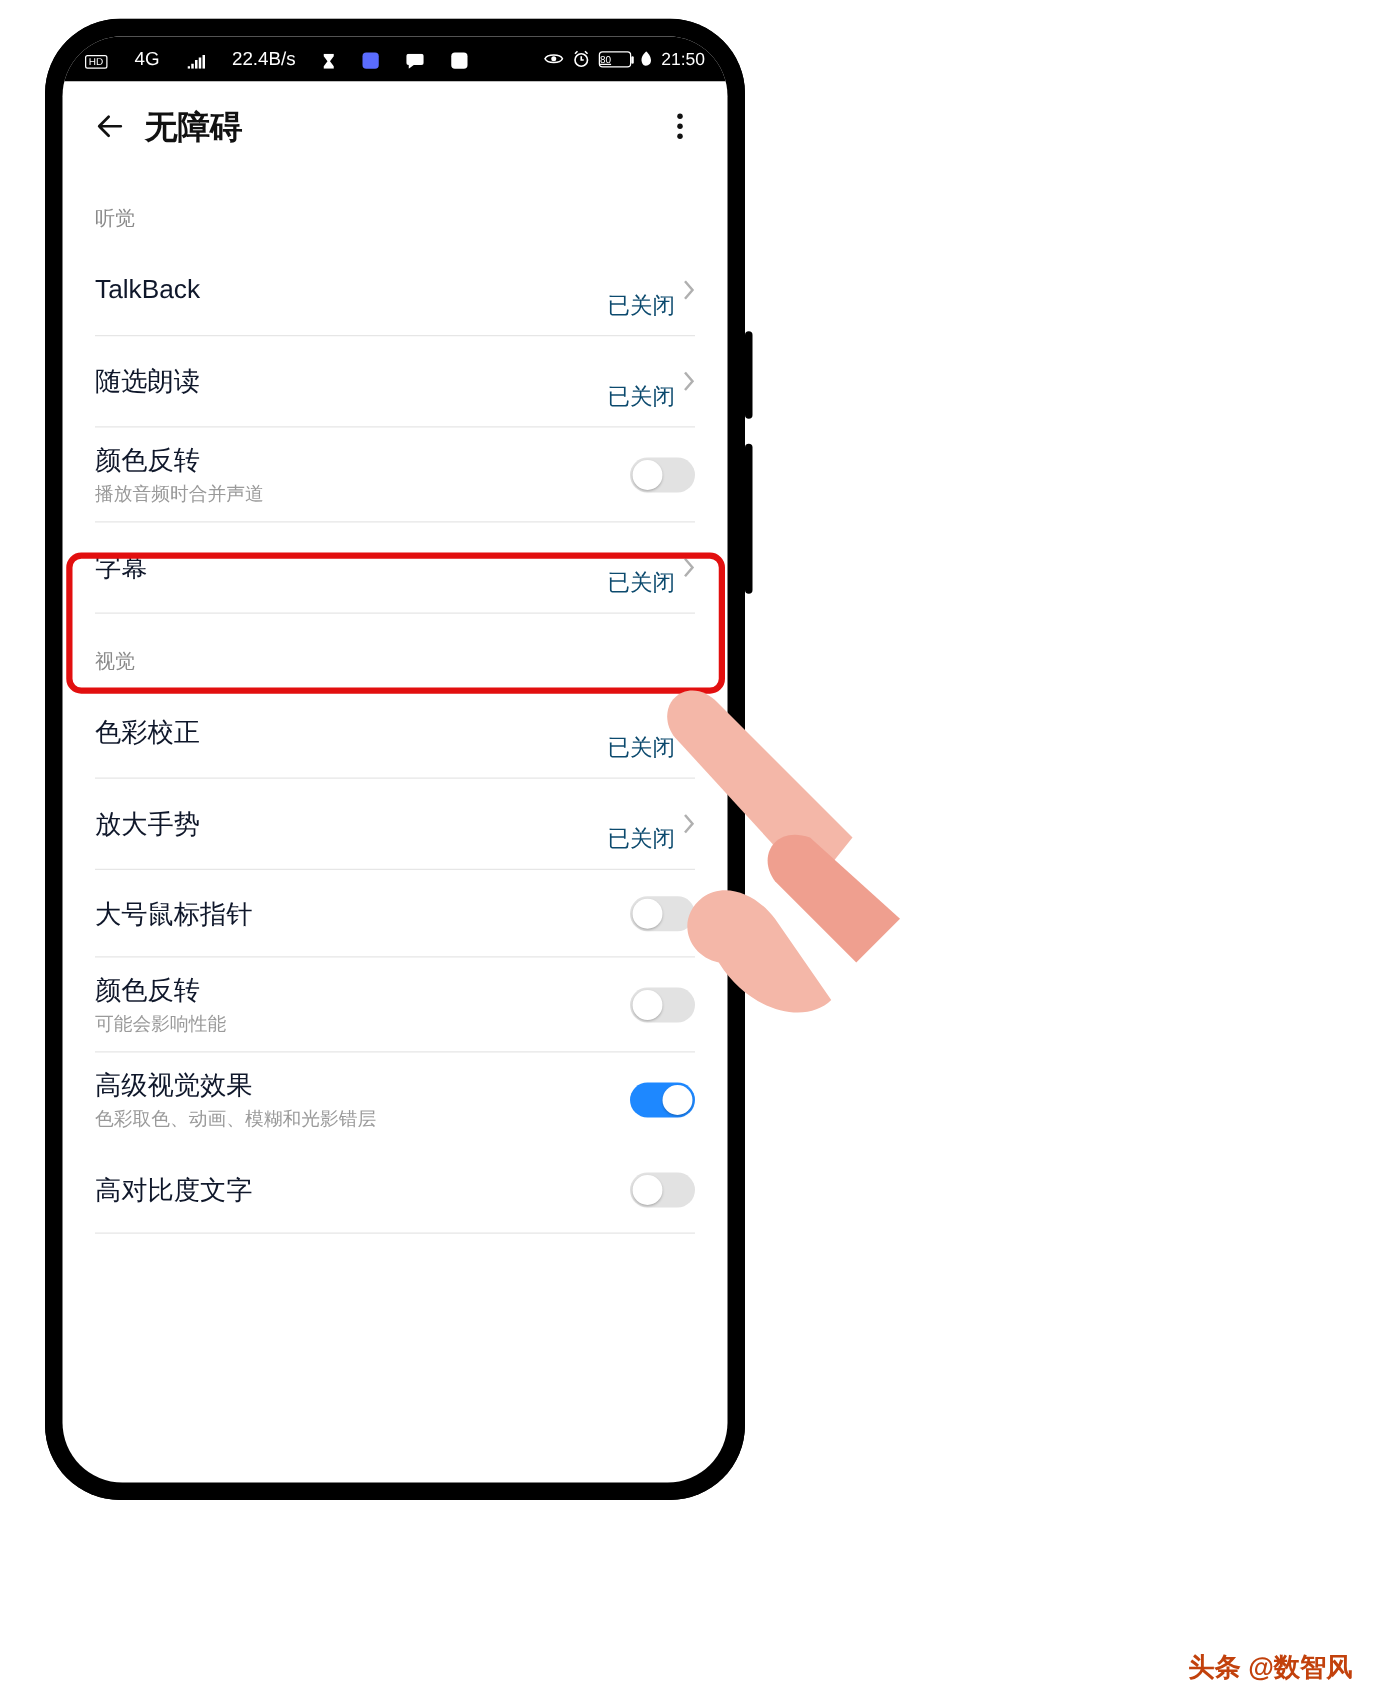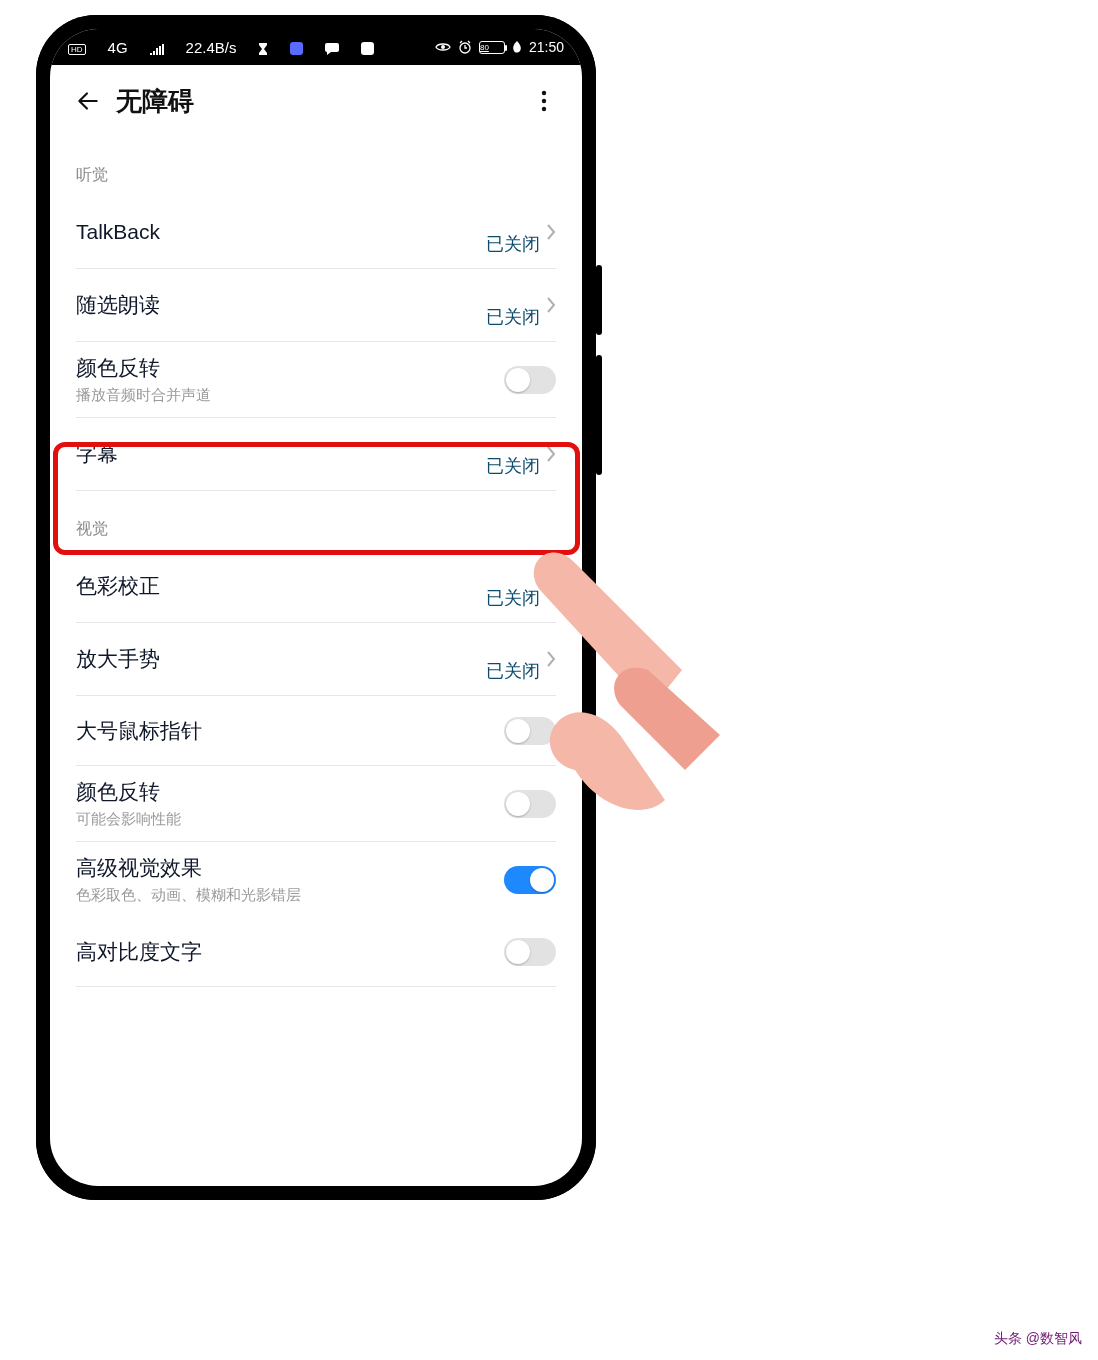--- a/index.html
+++ b/index.html
@@ -100,22 +100,22 @@
     pointer-events:none;
   }
 
   
   .hand { position:absolute; pointer-events:none; }
 
   
   .wm {
     position:absolute;
     right:16px; bottom:12px;
-    font-size:14px; color:#701a75;
-    font-weight:400;
+    font-size:21px; color:#c2410c;
+    font-weight:700;
   }
 </style>
 </head>
 <body>
 
 <div class="stage">
   <div class="phone">
     <div class="sidebtn a"></div>
     <div class="sidebtn b"></div>
 

